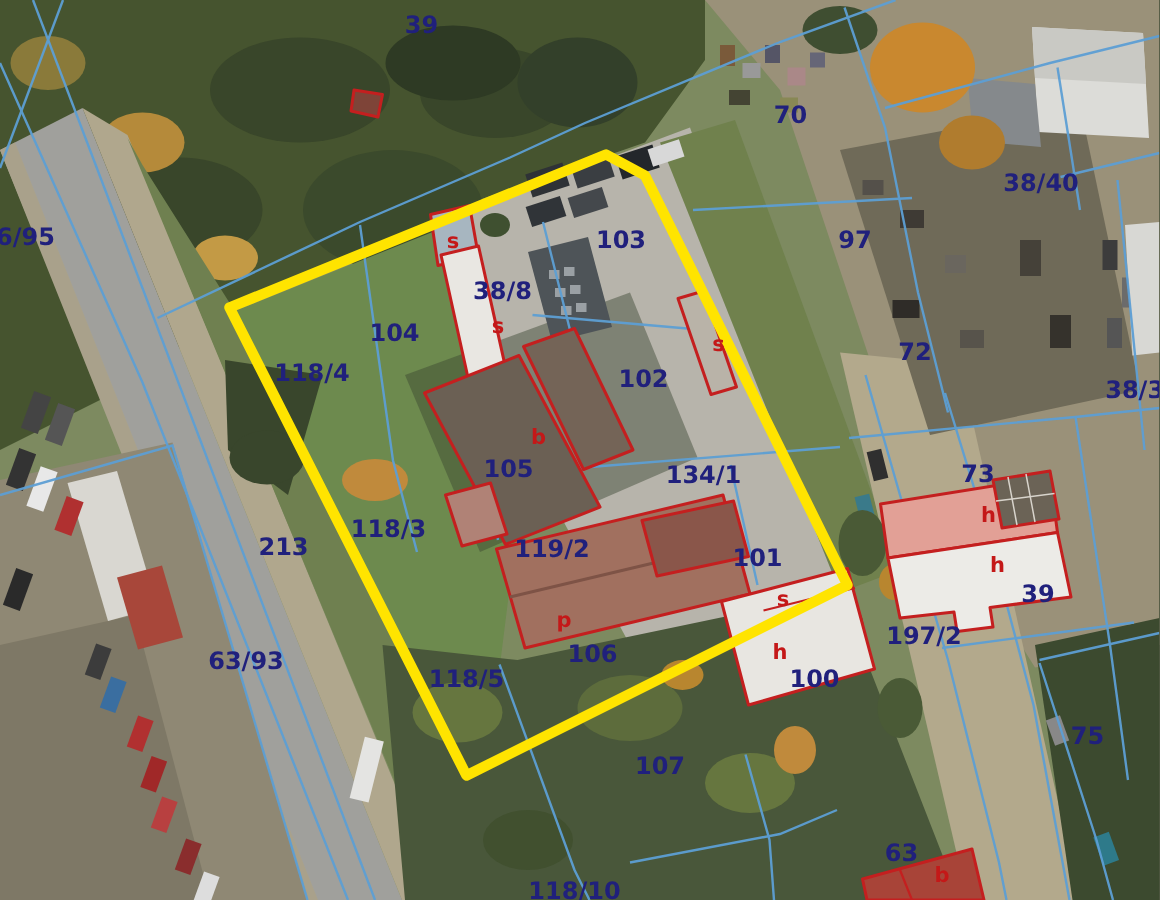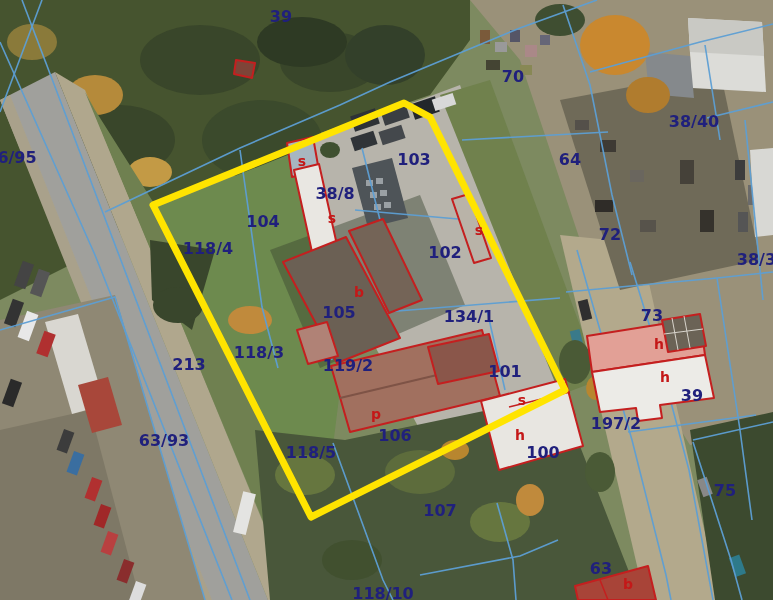--- a/index.html
+++ b/index.html
@@ -201,38 +201,38 @@
       <polygon points="575,586 648,566 656,600 578,600" fill="#a84438"></polygon>
       <line x1="600" y1="580" x2="608" y2="600" stroke="#c41f1f" stroke-width="1.5"></line>
     </g>
 
     <polygon id="highlight" points="153,205 404,103 430,117 565,390 311,517" fill="none" stroke="#ffe400" stroke-width="7" stroke-linejoin="round"></polygon>
   </svg>
 
   <div id="labels">
       <div class="label parcel-label" style="left: 281px; top: 17px;">39</div>
       <div class="label parcel-label" style="left: 17px; top: 158px;">6/95</div>
-      <div class="label parcel-label" style="left: 513px; top: 77px;">70</div>
+      <div class="label parcel-label" style="left: 527px; top: 77px;">70</div>
       <div class="label parcel-label" style="left: 694px; top: 122px;">38/40</div>
-      <div class="label parcel-label" style="left: 570px; top: 160px;">64</div>
+      <div class="label parcel-label" style="left: 570px; top: 160px;">97</div>
       <div class="label parcel-label" style="left: 414px; top: 160px;">103</div>
       <div class="label parcel-label" style="left: 263px; top: 222px;">104</div>
       <div class="label parcel-label" style="left: 208px; top: 249px;">118/4</div>
       <div class="label parcel-label" style="left: 335px; top: 194px;">38/8</div>
-      <div class="label parcel-label" style="left: 445px; top: 253px; text-align: right;">102</div>
+      <div class="label parcel-label" style="left: 429px; top: 253px; text-align: right;">102</div>
       <div class="label parcel-label" style="left: 610px; top: 235px;">72</div>
       <div class="label parcel-label" style="left: 762px; top: 260px;">38/38</div>
       <div class="label parcel-label" style="left: 469px; top: 317px;">134/1</div>
       <div class="label parcel-label" style="left: 652px; top: 316px;">73</div>
       <div class="label parcel-label" style="left: 692px; top: 396px;">39</div>
       <div class="label parcel-label" style="left: 616px; top: 424px;">197/2</div>
       <div class="label parcel-label" style="left: 505px; top: 372px;">101</div>
       <div class="label parcel-label" style="left: 339px; top: 313px;">105</div>
       <div class="label parcel-label" style="left: 259px; top: 353px;">118/3</div>
-      <div class="label parcel-label" style="left: 348px; top: 366px;">119/2</div>
+      <div class="label parcel-label" style="left: 368px; top: 366px;">119/2</div>
       <div class="label parcel-label" style="left: 395px; top: 436px;">106</div>
       <div class="label parcel-label" style="left: 543px; top: 453px;">100</div>
       <div class="label parcel-label" style="left: 189px; top: 365px;">213</div>
       <div class="label parcel-label" style="left: 164px; top: 441px;">63/93</div>
       <div class="label parcel-label" style="left: 311px; top: 453px; text-align: right;">118/5</div>
       <div class="label parcel-label" style="left: 440px; top: 511px;">107</div>
       <div class="label parcel-label" style="left: 383px; top: 594px;">118/10</div>
       <div class="label parcel-label" style="left: 601px; top: 569px;">63</div>
       <div class="label parcel-label" style="left: 725px; top: 491px; text-align: right;">75</div>
       <div class="label building-letter" style="left: 302px; top: 161px;">s</div>

